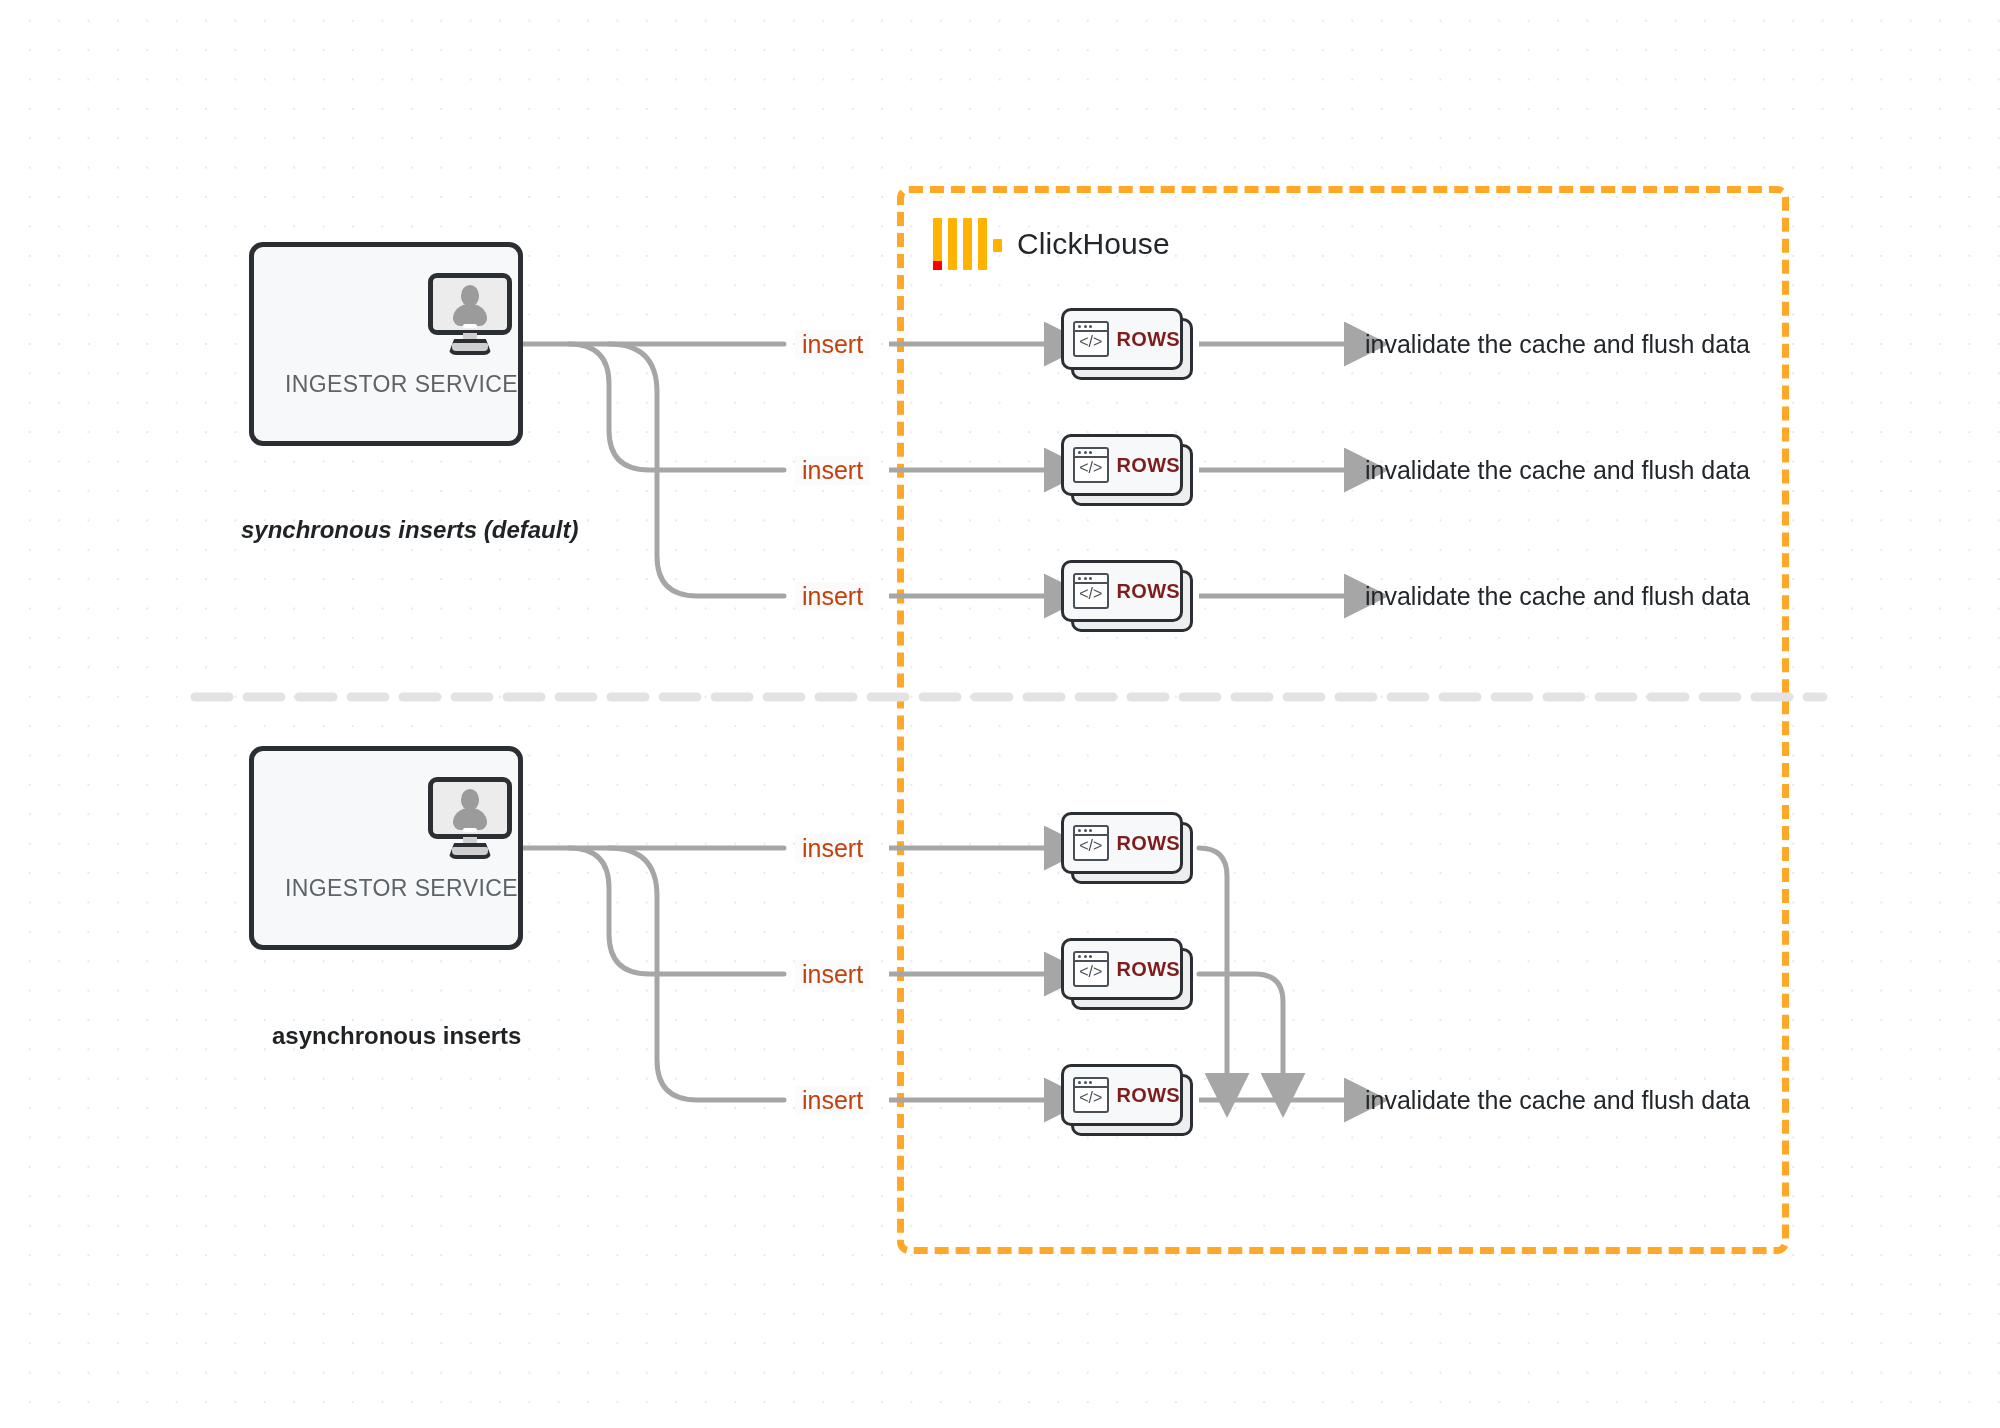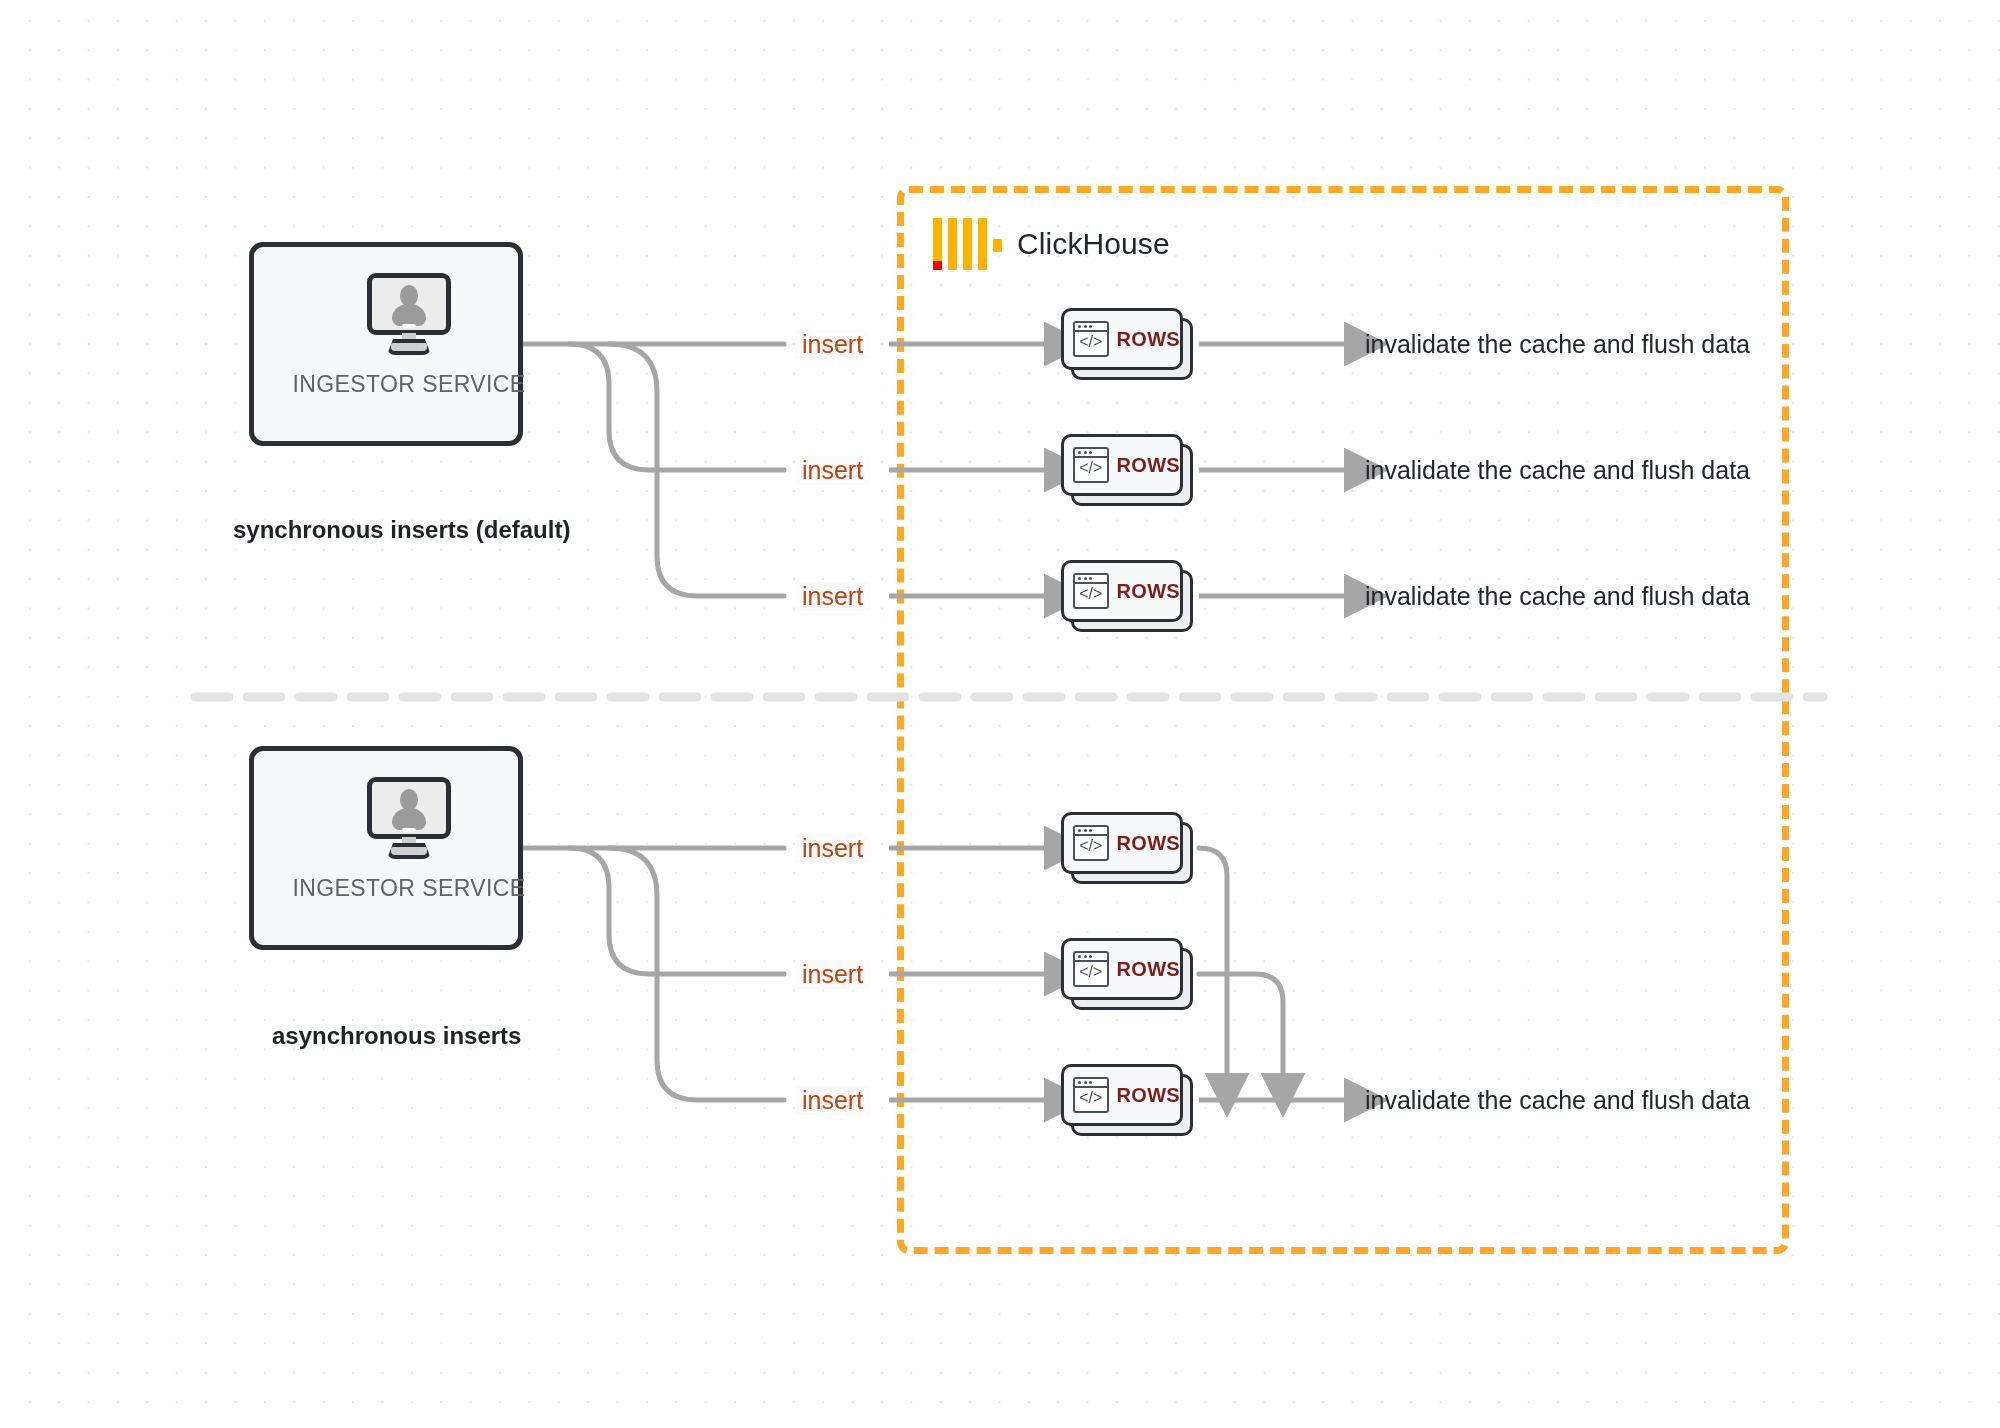--- a/index.html
+++ b/index.html
@@ -89,21 +89,21 @@
   .ingestor {
     position: absolute;
     width: 274px;
     height: 204px;
     background: #f7f8f9;
     border: 5px solid #2b2f33;
     border-radius: 14px;
     box-sizing: border-box;
     display: flex;
     flex-direction: column;
-    align-items: center;
+    align-items: flex-end;
     justify-content: flex-start;
     padding-top: 26px;
     padding-left: 46px;
   }
   .monitor {
     position: relative;
     width: 96px;
     height: 84px;
   }
   .monitor .screen {
@@ -358,21 +358,21 @@
           <span class="head"></span>
           <span class="body"></span>
         </div>
       <div class="dot"></div>
       <div class="neck"></div>
       <div class="base"></div>
     </div>
     <div class="ingestor-label">INGESTOR SERVICE</div>
   </div>
 
-  <div class="section-caption" style="left:224px; top:516px;">synchronous inserts (default)</div>
+  <div class="section-caption" style="left:232px; top:516px;font-style:italic;">synchronous inserts (default)</div>
 
   <div class="edge-label insert" style="left:786px; top:330px;">insert</div>
   <div class="edge-label insert" style="left:786px; top:456px;">insert</div>
   <div class="edge-label insert" style="left:786px; top:582px;">insert</div>
 
   <div class="rows-node" style="left:1052px; top:308px;">
     <div class="card-back"></div>
     <div class="card-front">
       <div class="code-win">
         <div class="titlebar">

